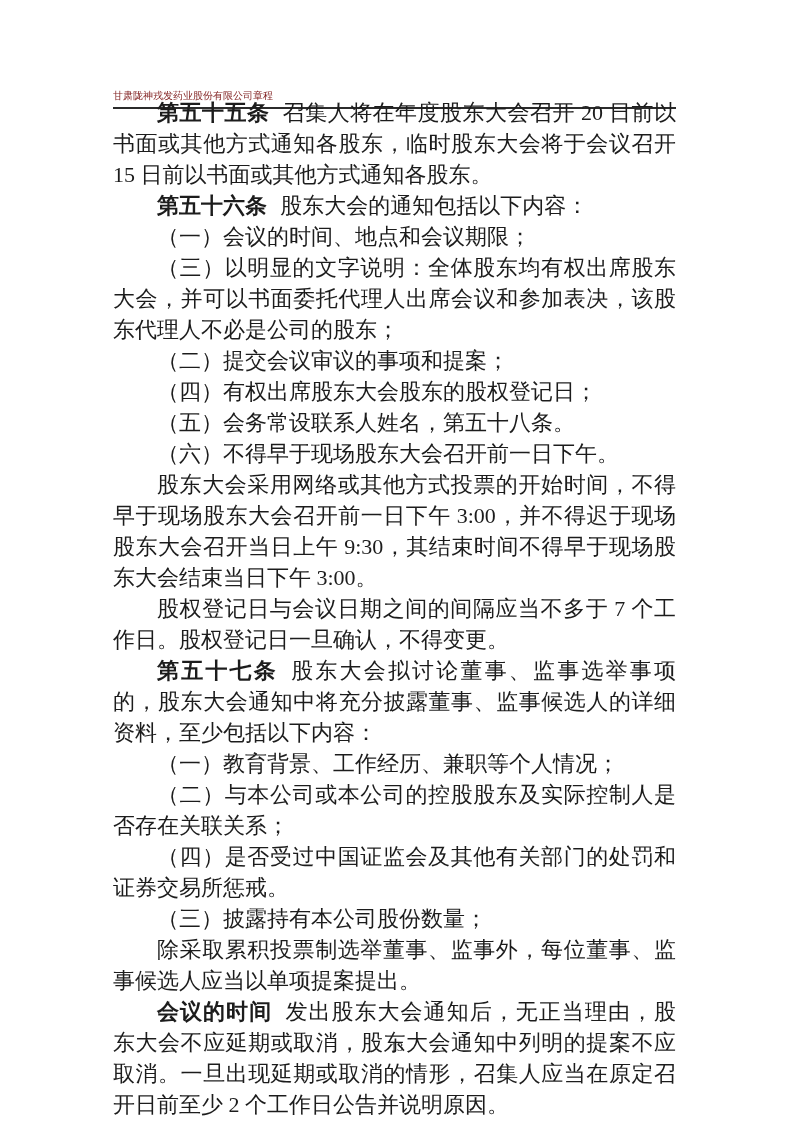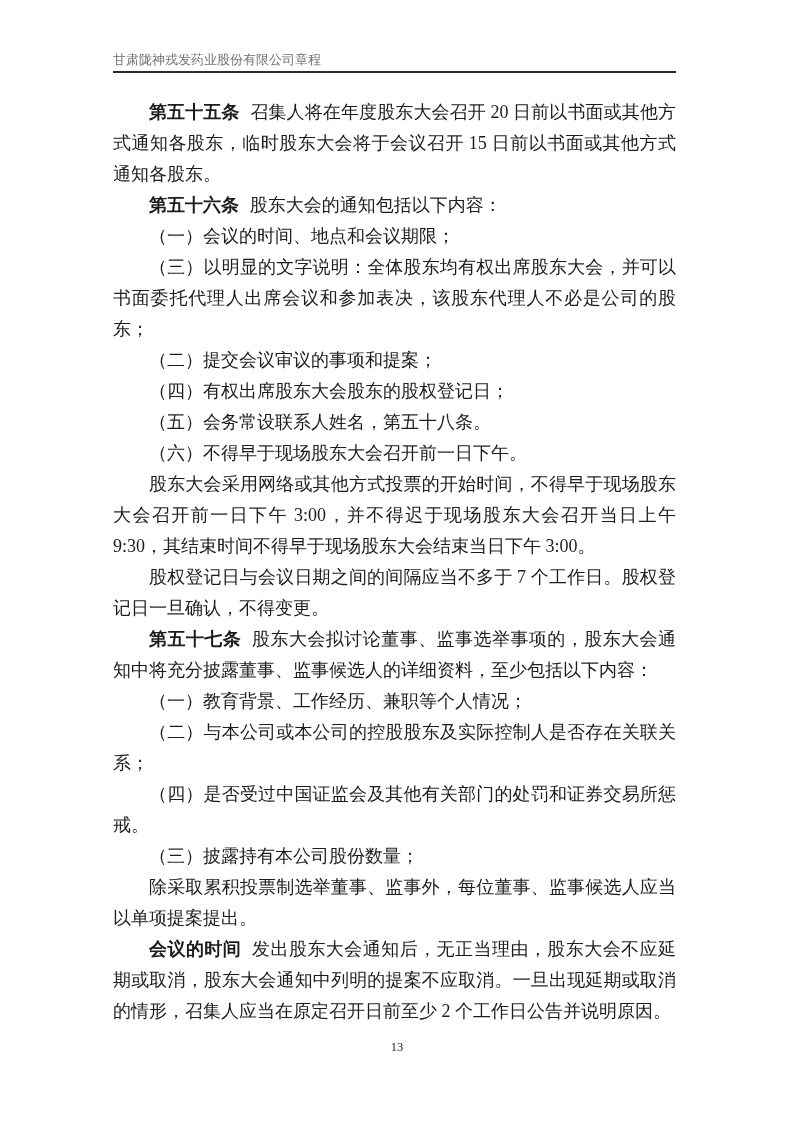--- a/index.html
+++ b/index.html
@@ -14,37 +14,38 @@
     overflow: hidden;
   }
   .header {
     position: absolute;
     left: 113px;
     top: 52px;
     width: 563px;
   }
   .header-title {
     display: block;
-    font-size: 13px;
+    font-size: 10px;
     line-height: 16px;
-    color: #737373;
+    color: #7f1d1d;
+    margin-top: 36px;
   }
   .header-rule {
     margin-top: 3px;
     height: 0;
     border-bottom: 2px solid #2b2b2b;
   }
   .content {
     position: absolute;
     left: 113px;
     top: 97px;
     width: 563px;
   }
   .para {
-    font-size: 18px;
+    font-size: 22px;
     line-height: 31px;
     text-align: justify;
     text-indent: 2em;
     color: #1c1c1c;
   }
   .article-label { font-weight: bold; }
   .article-label:not(:empty) { margin-right: 0.6em; }
   .footer {
     position: absolute;
     left: 0;

